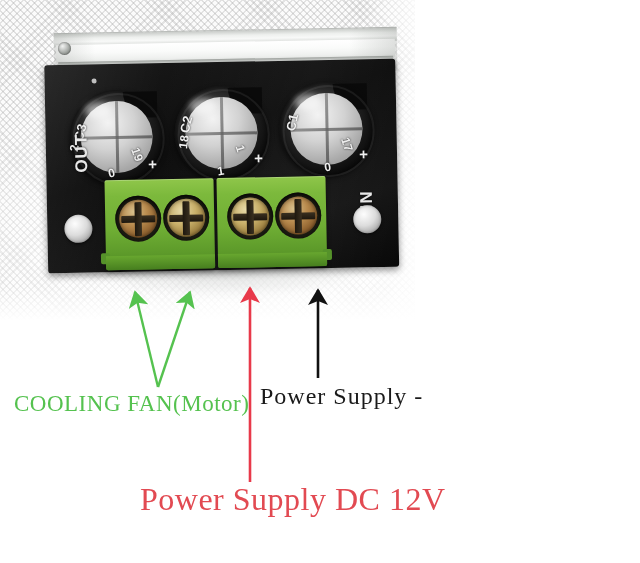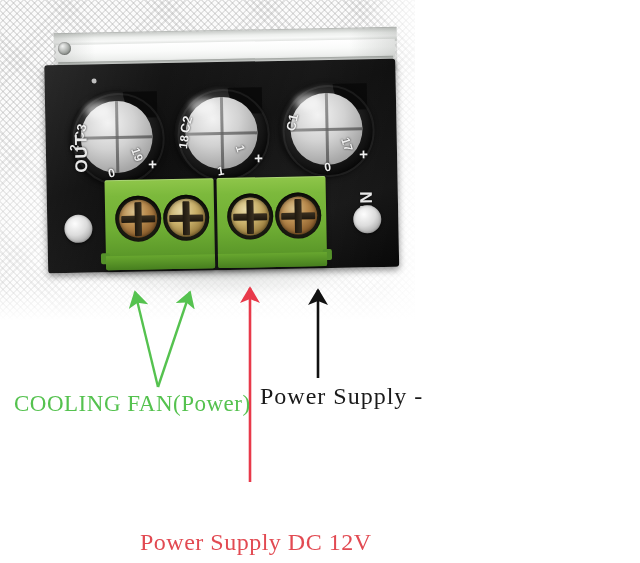--- a/index.html
+++ b/index.html
@@ -135,21 +135,21 @@
   #scr1{left:10px;} #scr2{left:58px;}
   #scr3{left:10px;} #scr4{left:58px;}
 
   
   .ann-svg{position:absolute;left:0;top:0;width:640px;height:563px;pointer-events:none;}
 
   
   .label{position:absolute;white-space:nowrap;font-family:"Liberation Serif",serif;}
   #lbl-fan{left:14px;top:391px;font-size:23px;color:#55c24f;letter-spacing:.5px;}
   #lbl-neg{left:260px;top:383px;font-size:24px;color:#1a1a1a;letter-spacing:1px;}
-  #lbl-dc{left:140px;top:481px;font-size:24px;color:#e24a52;letter-spacing:.5px;margin-top:48px;}
+  #lbl-dc{left:140px;top:481px;font-size:32px;color:#e24a52;letter-spacing:.5px;}
 </style>
 </head>
 <body>
 
 <div id="stage">
 
   <div class="bg-texture"></div>
   <div class="bg-soft"></div>
   <div class="bg-shadowband"></div>
   <div class="bg-fade-r"></div>
@@ -270,17 +270,17 @@
 
     <g>
       <path d="M250,482 L250,288" stroke="#e8394a" stroke-width="2.6" fill="none" marker-end="url(#ah-red)"></path>
     </g>
 
     <g>
       <path d="M318,378 L318,290" stroke="#111111" stroke-width="2.6" fill="none" marker-end="url(#ah-black)"></path>
     </g>
   </svg>
 
-  <div class="label" id="lbl-fan">COOLING FAN(Power)</div>
+  <div class="label" id="lbl-fan">COOLING FAN(Motor)</div>
   <div class="label" id="lbl-neg">Power Supply -</div>
   <div class="label" id="lbl-dc">Power Supply DC 12V</div>
 
 </div>
 
 </body></html>

